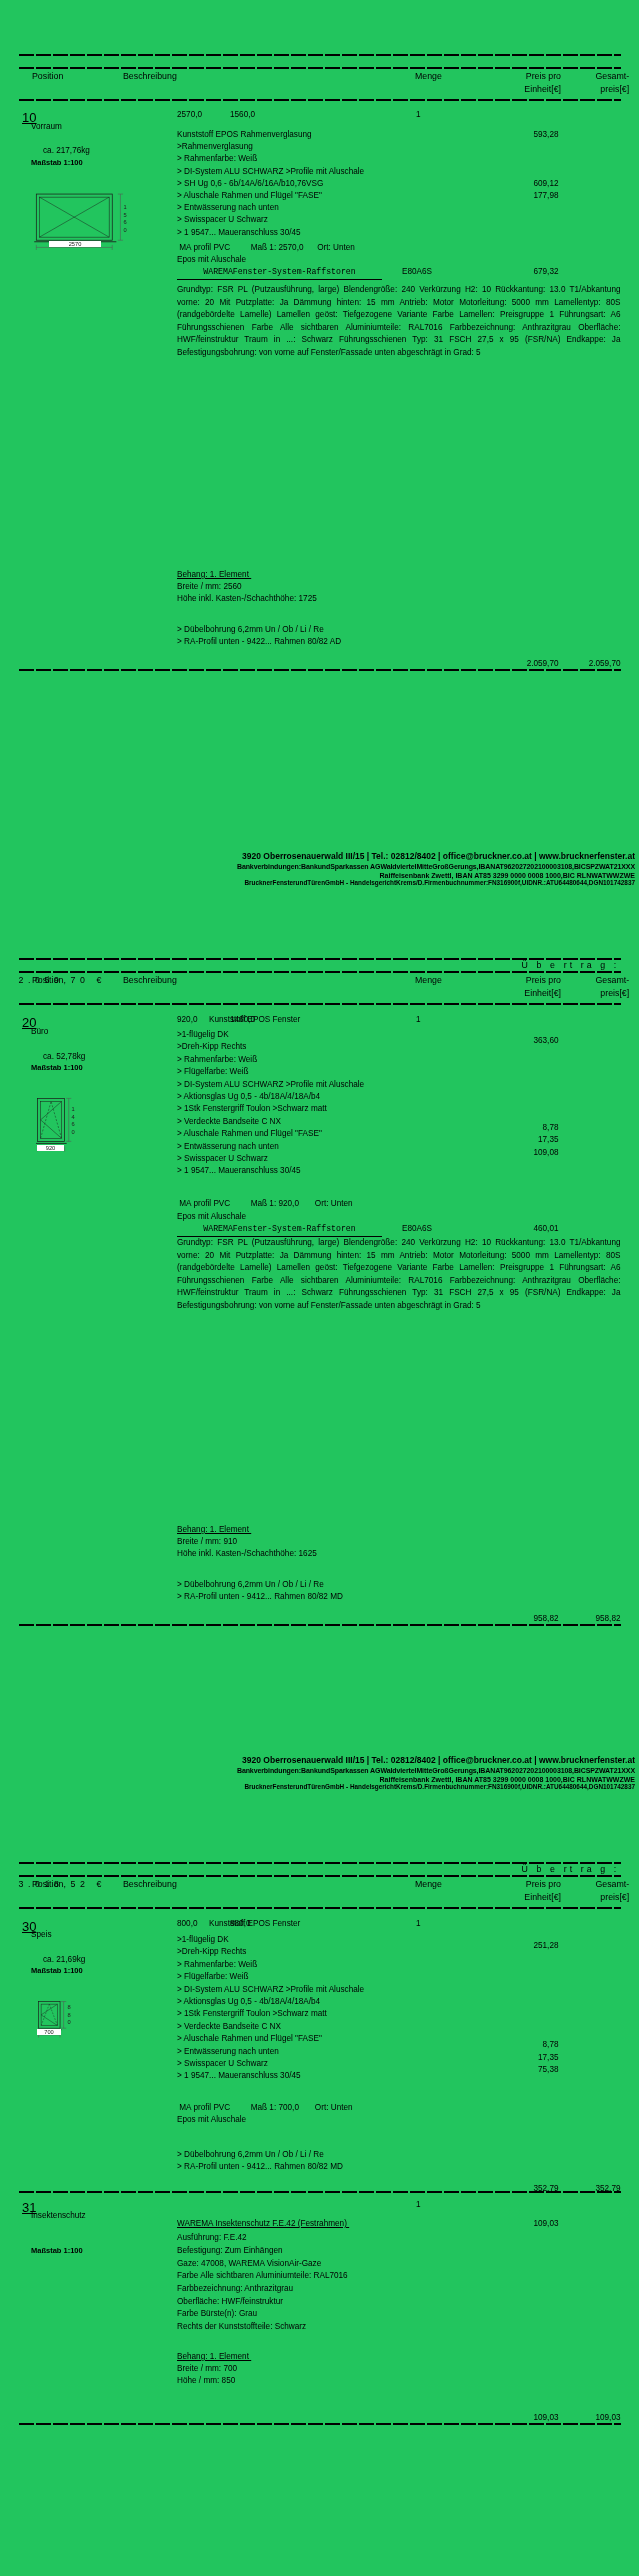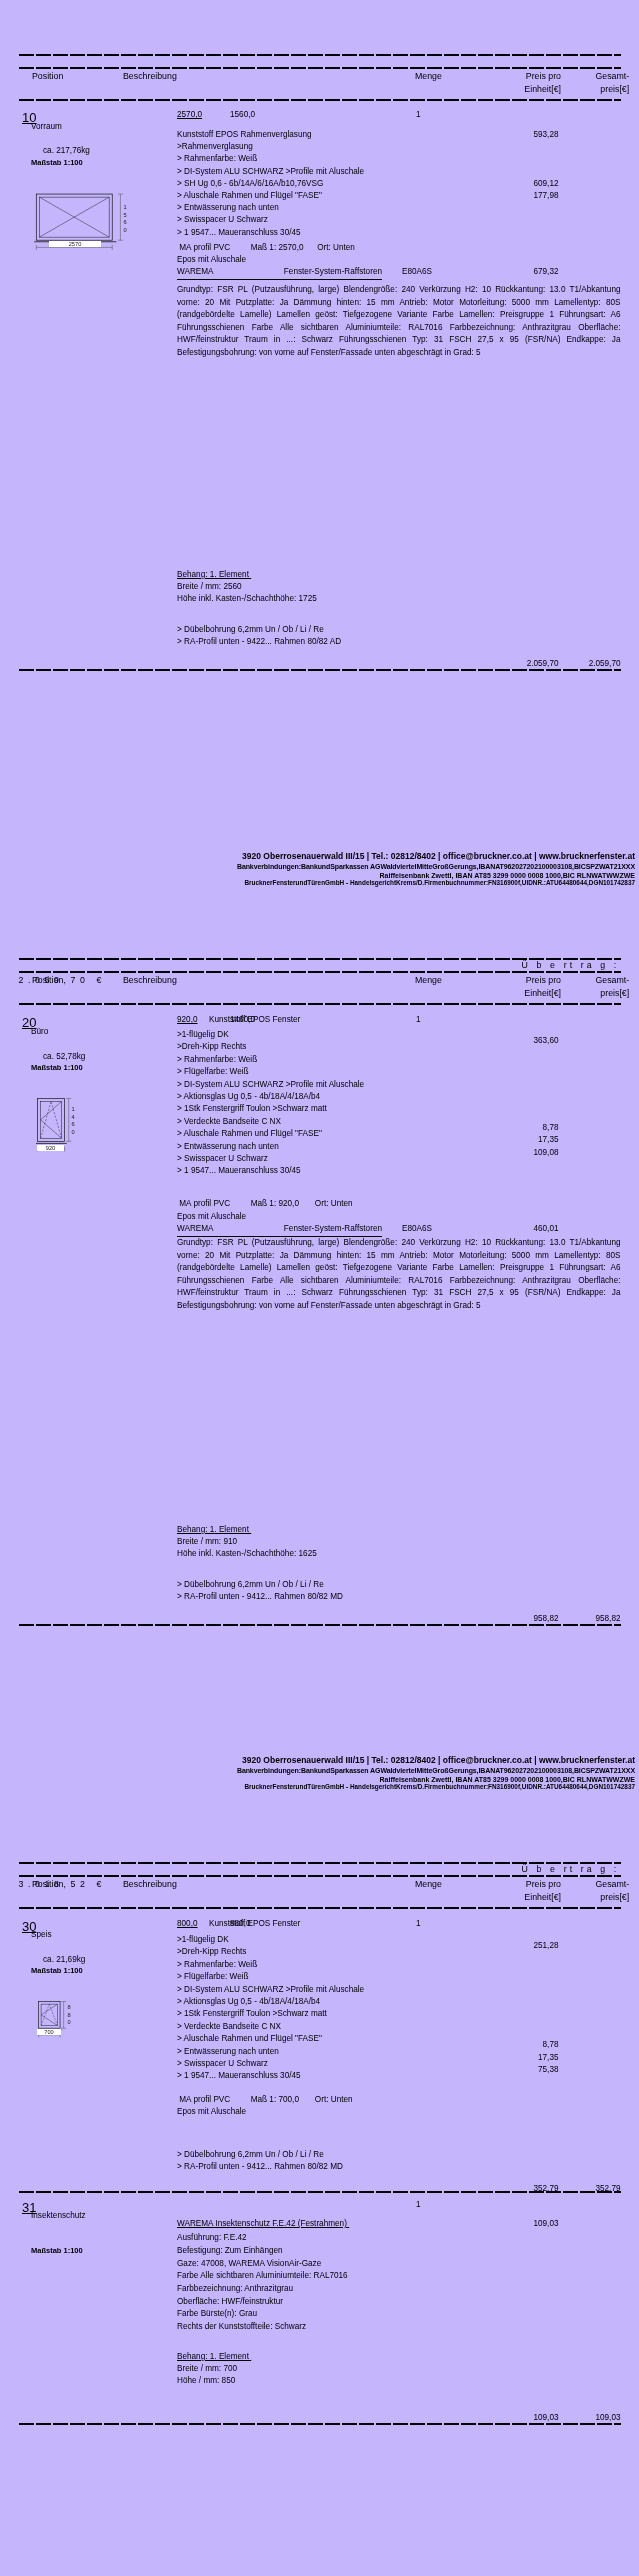--- a/index.html
+++ b/index.html
@@ -1,45 +1,45 @@
 <!DOCTYPE html>
 <html style="font-size:8.2px"><head>
 <meta charset="utf-8">
 <style>
   html,body{margin:0;padding:0;background:#fff;}
   body{width:639px;height:3617px;position:relative;font-family:"Liberation Sans",sans-serif;color:#000;}
-  .page{position:absolute;left:0;width:639px;height:904px;background:#c4b5fd;overflow:hidden;}
+  .page{position:absolute;left:0;width:639px;height:904px;background:#22c55e;overflow:hidden;}
   .p1{top:0}.p2{top:904px}.p3{top:1808px}
   .hl{position:absolute;left:19px;right:18px;height:1.5px;background:repeating-linear-gradient(90deg,#000 0 15px,transparent 15px 17px);}
   .hl1{top:54px}.hl2{top:67px}.hl3{top:99px}
   .ueb{position:absolute;right:19.6px;top:56px;font-size:8.8px;letter-spacing:3.1px;white-space:pre;}
   .uebval{position:absolute;left:18.5px;top:71px;font-size:8.8px;letter-spacing:4.6px;white-space:pre;}
   .ch{position:absolute;font-size:8.8px;}
   .ch-pos{left:32px;top:71px}.ch-besch{left:123px;top:71px}.ch-menge{left:415px;top:71px}
   .ch-pp{right:78px;top:71px}.ch-einheit{right:78px;top:84px}
   .ch-ges{right:9.8px;top:71px}.ch-preis{right:9.8px;top:84px}
   .pn{position:absolute;left:22px;font-size:13px;text-decoration:underline;}
   .room{position:absolute;left:31px;font-size:8.2px;}
   .wgt{position:absolute;left:31px;font-size:8.2px;padding-left:12px;}
   .scl{position:absolute;left:31px;font-size:7.5px;font-weight:600;}
-  .drow{position:absolute;left:177px;right:18.5px;height:12.4px;font-size:8.2px;text-decoration:underline;}
+  .drow{position:absolute;left:177px;right:18.5px;height:12.4px;font-size:8.2px;}
   .dw{white-space:pre}
   .dh{position:absolute;left:53px;white-space:pre}
   .dmenge{position:absolute;left:239px;}
   .olap{position:absolute;left:32px;white-space:pre;}
   .lines{position:absolute;left:177px;right:18.5px;font-size:8.2px;}
   .l10{line-height:12.2px}.l20,.l30{line-height:12.4px}.l31{line-height:12.7px}
   .tail,.extra{line-height:12px}
   .dline{position:relative;}
   .dtext{white-space:pre;}
   .u .dtext{text-decoration:underline;}
   .uprice{position:absolute;right:62px;top:0;width:57px;text-align:right;}
   .uprice.off{top:6.2px;}
   .para{text-align:justify;line-height:12.5px;}
-  .w3u{display:inline-flex;justify-content:space-between;width:205px;border-bottom:0.8px solid #000;padding-bottom:0.5px;}
+  .w3u{display:inline-flex;justify-content:center;width:205px;border-bottom:0.8px solid #000;padding-bottom:0.5px;font-family:Liberation Mono, monospace;}
   .w3c{position:absolute;left:225px;top:0;}
   .totrow{position:absolute;left:177px;right:18.5px;height:12.4px;font-size:8.2px;margin-top:8px;}
   .gprice{position:absolute;right:0;top:0;width:57px;text-align:right;}
   .draw{position:absolute;}
   .dimv{position:absolute;writing-mode:vertical-rl;text-orientation:upright;font-size:5.7px;letter-spacing:1.5px;color:#222;}
   .dimh{position:absolute;font-size:5.7px;text-align:center;color:#222;background:#fff;}
   .footer{position:absolute;left:0;right:4px;text-align:right;}
   .f1{top:851px;font-size:8.5px;font-weight:600;}
   .f2{top:863px;font-size:7px;font-weight:700;letter-spacing:-0.1px;}
   .f3{top:872px;font-size:7px;font-weight:700;}
@@ -279,21 +279,21 @@
       <div class="dline"><span class="dtext">&gt; Rahmenfarbe: Weiß</span></div>
       <div class="dline"><span class="dtext">&gt; Flügelfarbe: Weiß</span></div>
       <div class="dline"><span class="dtext">&gt; DI-System ALU SCHWARZ &gt;Profile mit Aluschale</span></div>
       <div class="dline"><span class="dtext">&gt; Aktionsglas Ug 0,5 - 4b/18A/4/18A/b4</span></div>
       <div class="dline"><span class="dtext">&gt; 1Stk Fenstergriff Toulon &gt;Schwarz matt</span></div>
       <div class="dline"><span class="dtext">&gt; Verdeckte Bandseite C NX</span></div>
       <div class="dline"><span class="dtext">&gt; Aluschale Rahmen und Flügel "FASE"</span><span class="uprice off">8,78</span></div>
       <div class="dline"><span class="dtext">&gt; Entwässerung nach unten</span><span class="uprice off">17,35</span></div>
       <div class="dline"><span class="dtext">&gt; Swisspacer U Schwarz</span><span class="uprice off">75,38</span></div>
       <div class="dline"><span class="dtext">&gt; 1 9547... Maueranschluss 30/45</span></div>
-      <div class="dline" style="margin-top: 11px;"><span class="dtext"> MA profil PVC         Maß 1: 700,0       Ort: Unten</span></div>
+      <div class="dline" style="margin-top: 19px;"><span class="dtext"> MA profil PVC         Maß 1: 700,0       Ort: Unten</span></div>
       <div class="dline"><span class="dtext">Epos mit Aluschale</span></div>
     </div>
   <div class="lines extra">
       <div class="dline"><span class="dtext">&gt; Dübelbohrung 6,2mm Un / Ob / Li / Re</span></div>
       <div class="dline"><span class="dtext">&gt; RA-Profil unten - 9412... Rahmen 80/82 MD</span></div>
     </div>
   <div class="totrow a">
     <span class="uprice">352,79</span>
     <span class="gprice">352,79</span>
   </div>

